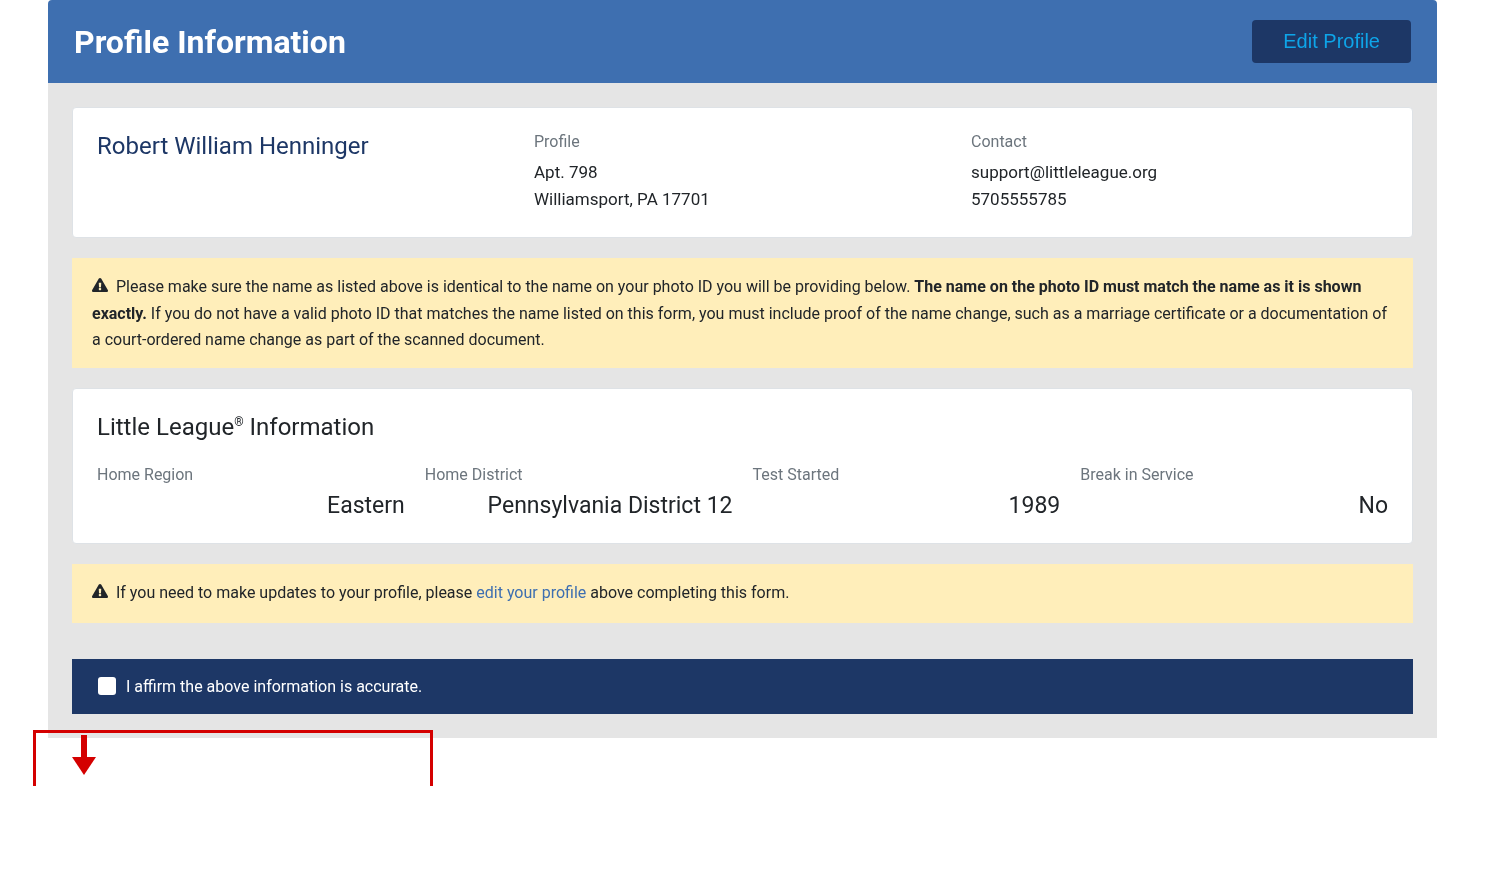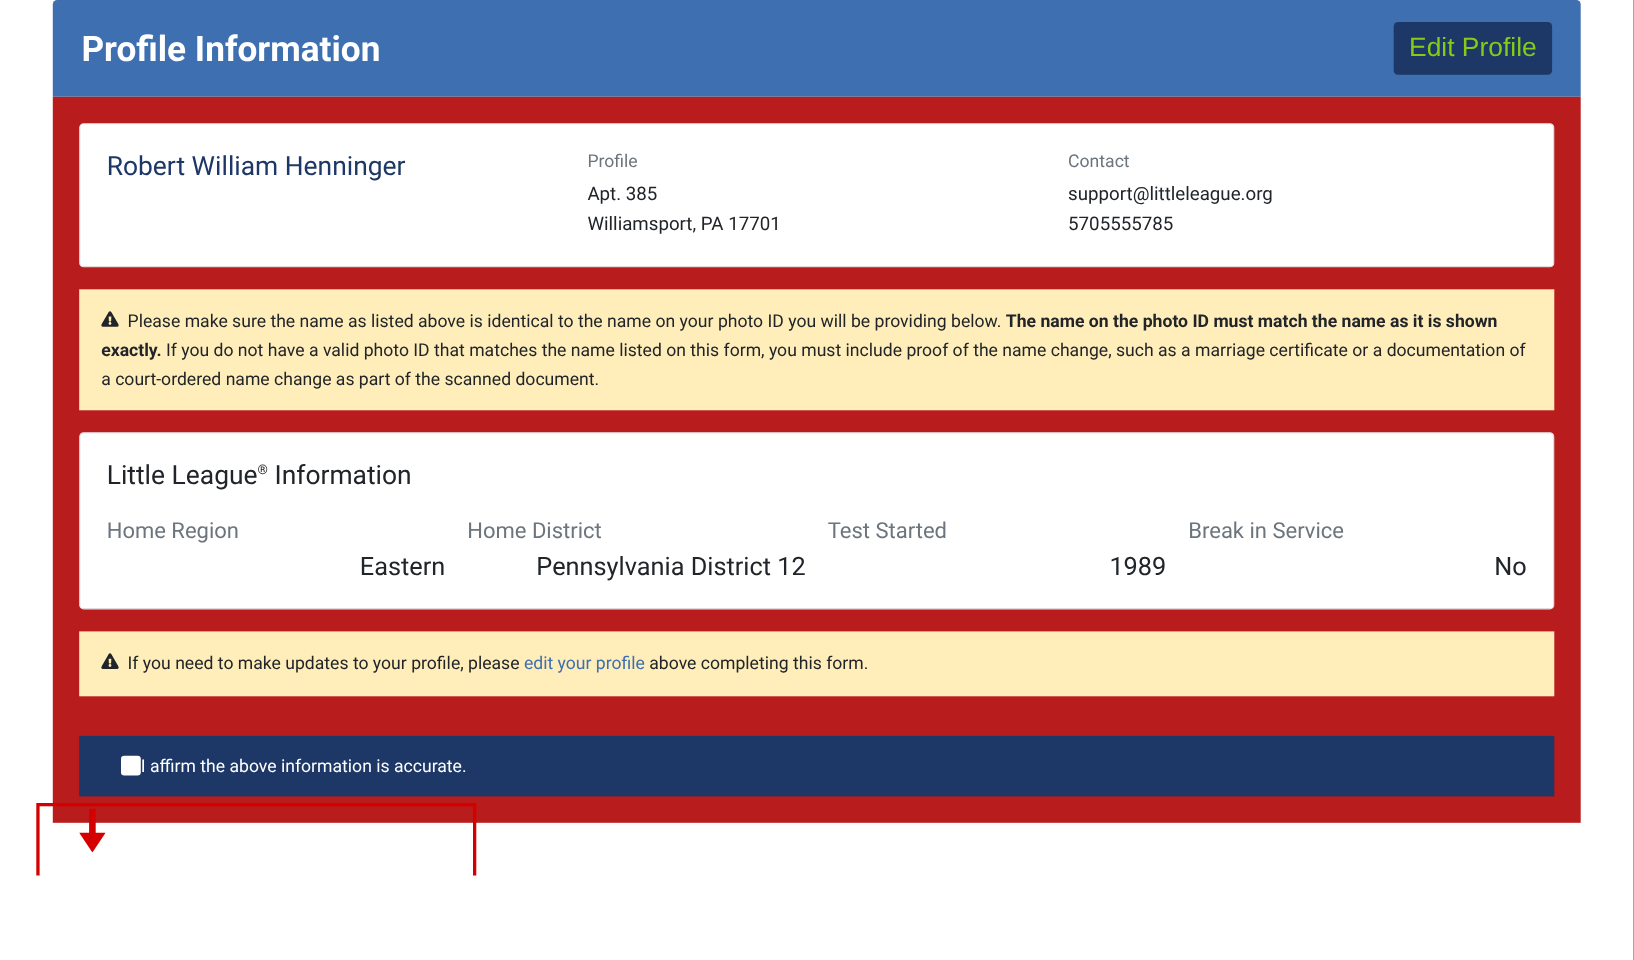--- a/index.html
+++ b/index.html
@@ -21,29 +21,29 @@
       padding: 20px 26px;
       border-radius: 4px 4px 0 0;
     }
     .header-title {
       color: #ffffff;
       font-size: 32px;
       font-weight: 700;
     }
     .edit-profile-btn {
       background: #1d3766;
-      color: #84cc16;
+      color: #0ea5e9;
       border: none;
-      padding: 10px 14px;
-      font-size: 24px;
+      padding: 10px 31px;
+      font-size: 20px;
       border-radius: 4px;
       cursor: pointer;
     }
     .content-area {
-      background: #b91c1c;
+      background: #e5e5e5;
       padding: 24px;
     }
     .card {
       border: 1px solid #dee2e6;
       border-radius: 4px;
       padding: 24px;
       background: #ffffff;
     }
     .profile-card {
       display: grid;
@@ -92,39 +92,39 @@
       vertical-align: super;
     }
     .ll-card { margin-top: 20px; }
     .ll-grid {
       display: grid;
       grid-template-columns: 1fr 1fr 1fr 1fr;
       gap: 20px;
     }
     .ll-label {
       color: #6c757d;
-      font-size: 20px;
+      font-size: 16px;
       margin-bottom: 8px;
     }
     .ll-value {
       color: #212529;
       font-size: 23px;
       text-align: right;
     }
     .link {
       color: #3e6fb0;
       cursor: pointer;
     }
     .affirm-bar {
       background: #1d3766;
       color: #ffffff;
-      padding: 18px 38px;
+      padding: 18px 26px;
       display: flex;
       align-items: center;
-      gap: 0;
+      gap: 10px;
       font-size: 16px;
       margin-top: 36px;
     }
     .affirm-checkbox {
       width: 18px;
       height: 18px;
       border-radius: 3px;
       background: #ffffff;
       border: none;
       cursor: pointer;
@@ -160,21 +160,21 @@
     </div>
 
     <div class="content-area">
       <div class="card profile-card">
         <div>
           <h2 class="profile-name">Robert William Henninger</h2>
         </div>
         <div class="info-block">
           <div class="info-label">Profile</div>
           <div class="info-value">
-            <div>Apt. 385</div>
+            <div>Apt. 798</div>
             <div>Williamsport, PA 17701</div>
           </div>
         </div>
         <div class="info-block">
           <div class="info-label">Contact</div>
           <div class="info-value">
             <div>support@littleleague.org</div>
             <div>5705555785</div>
           </div>
         </div>

